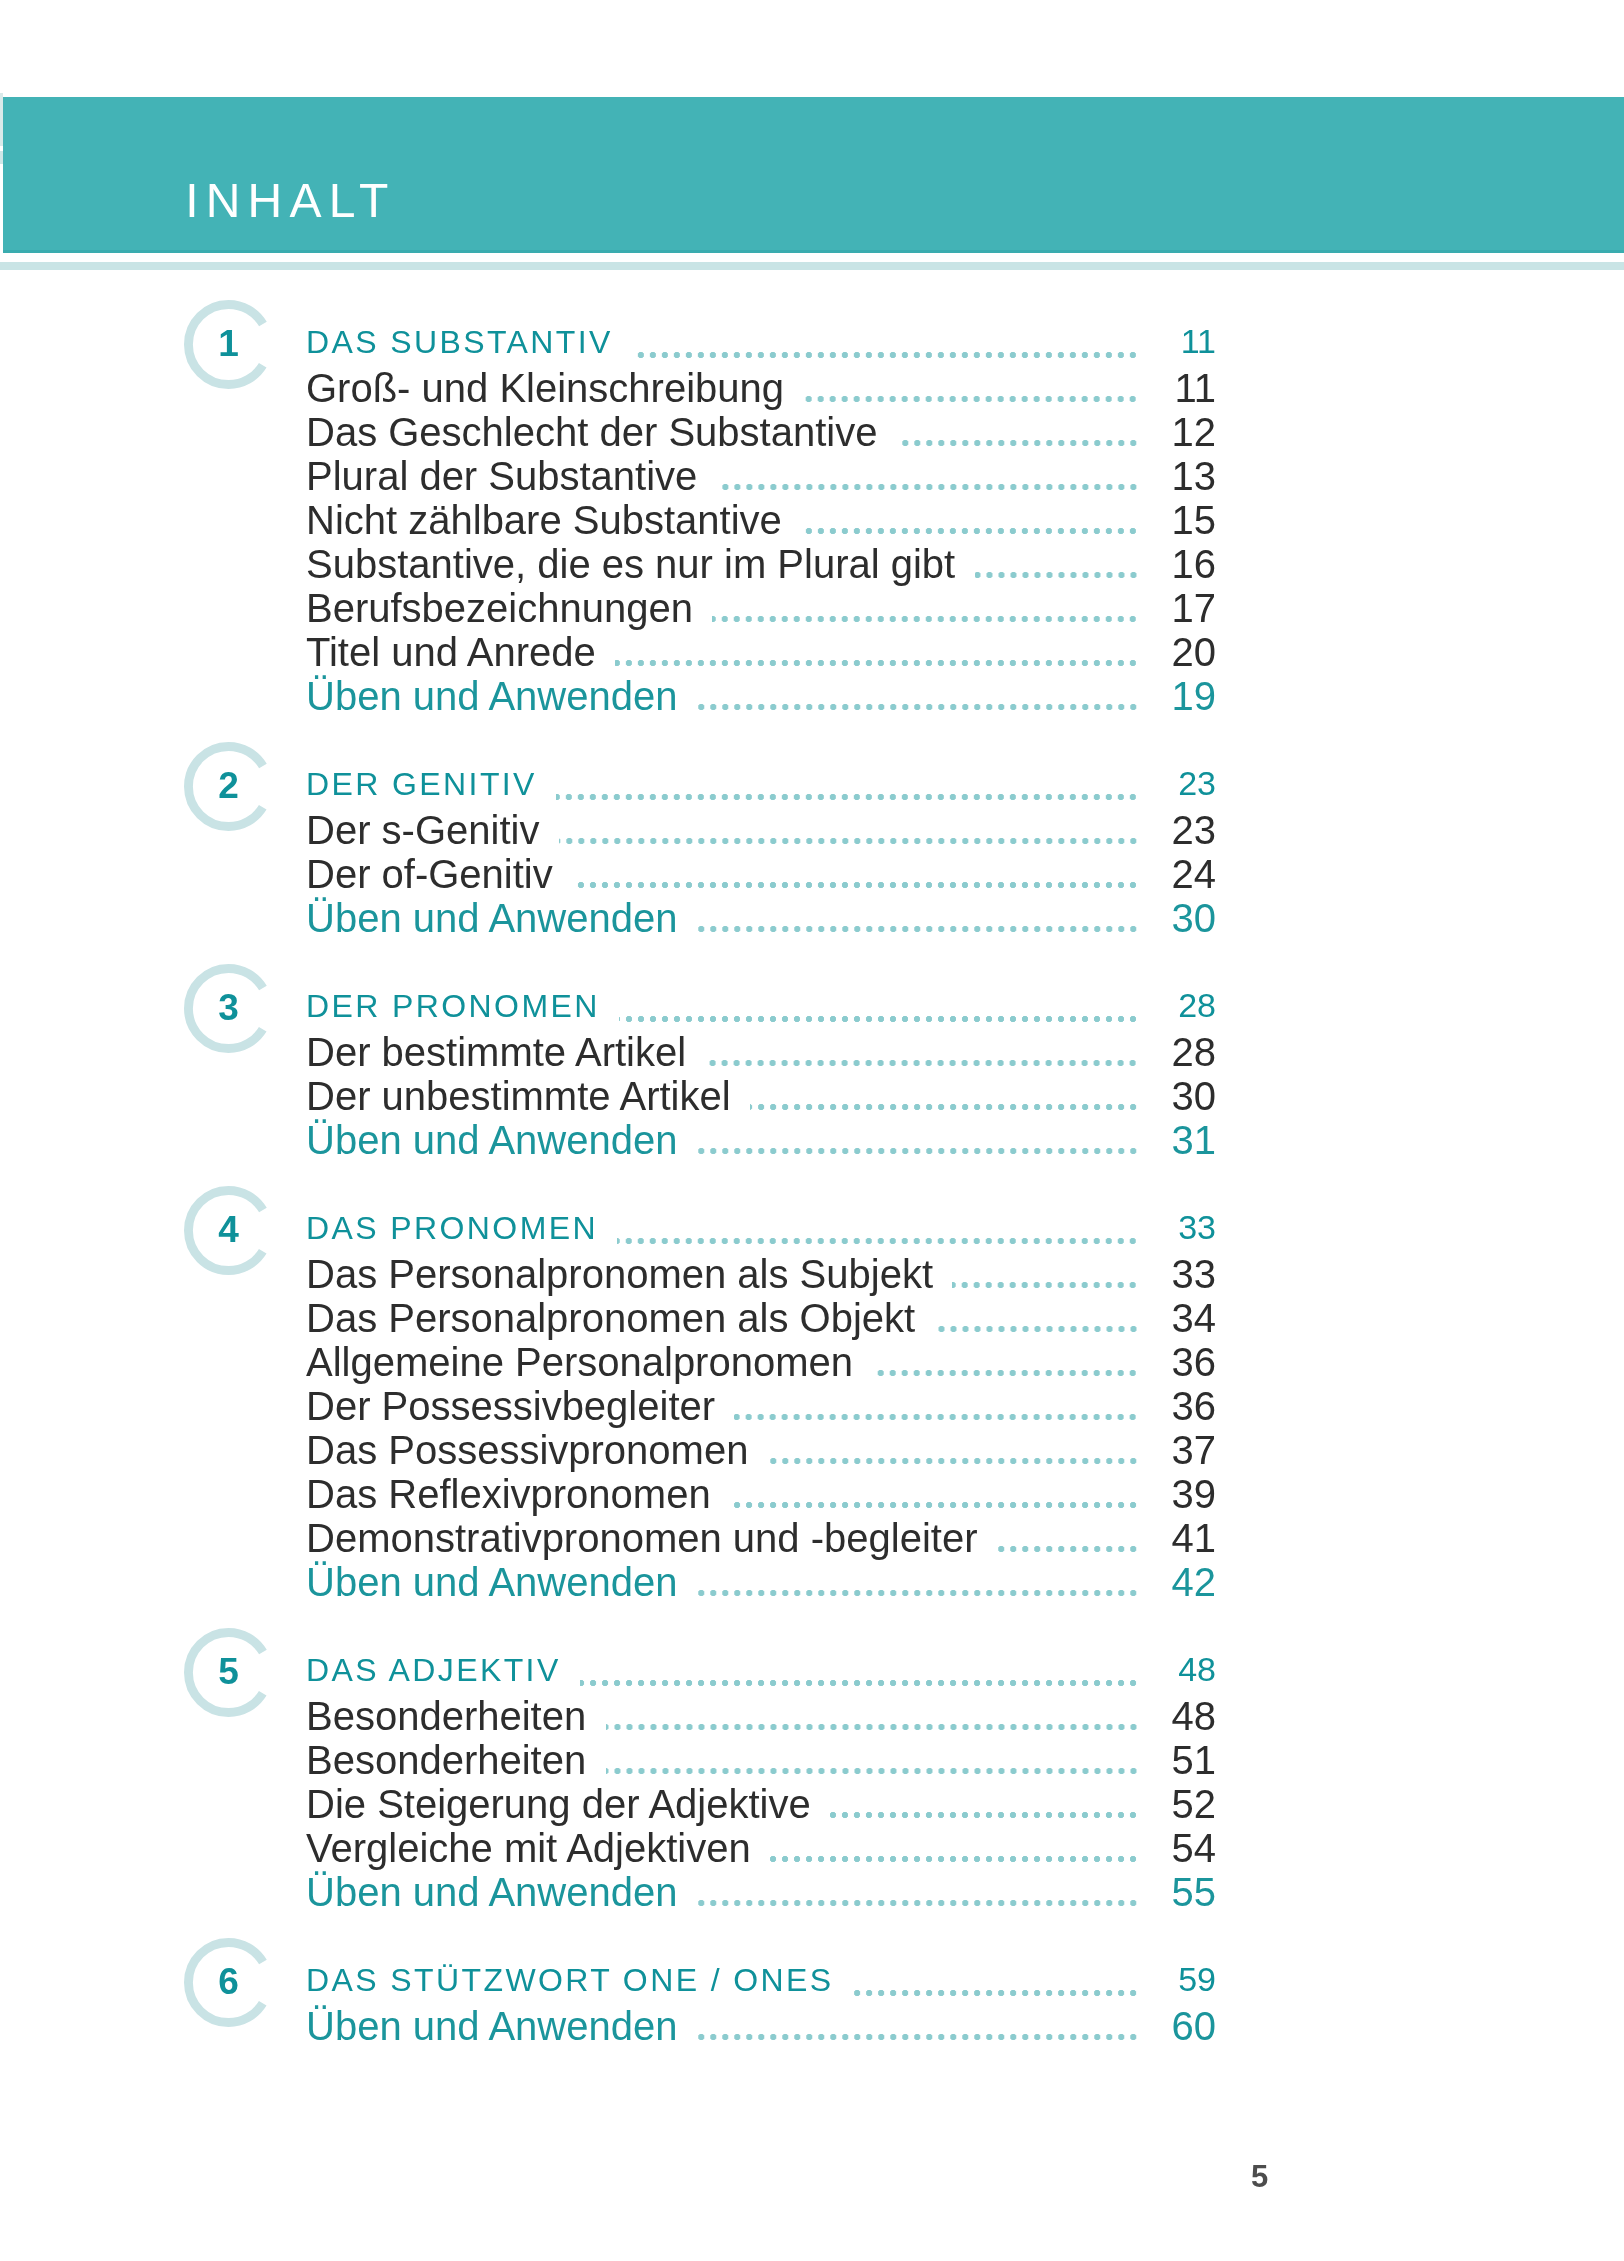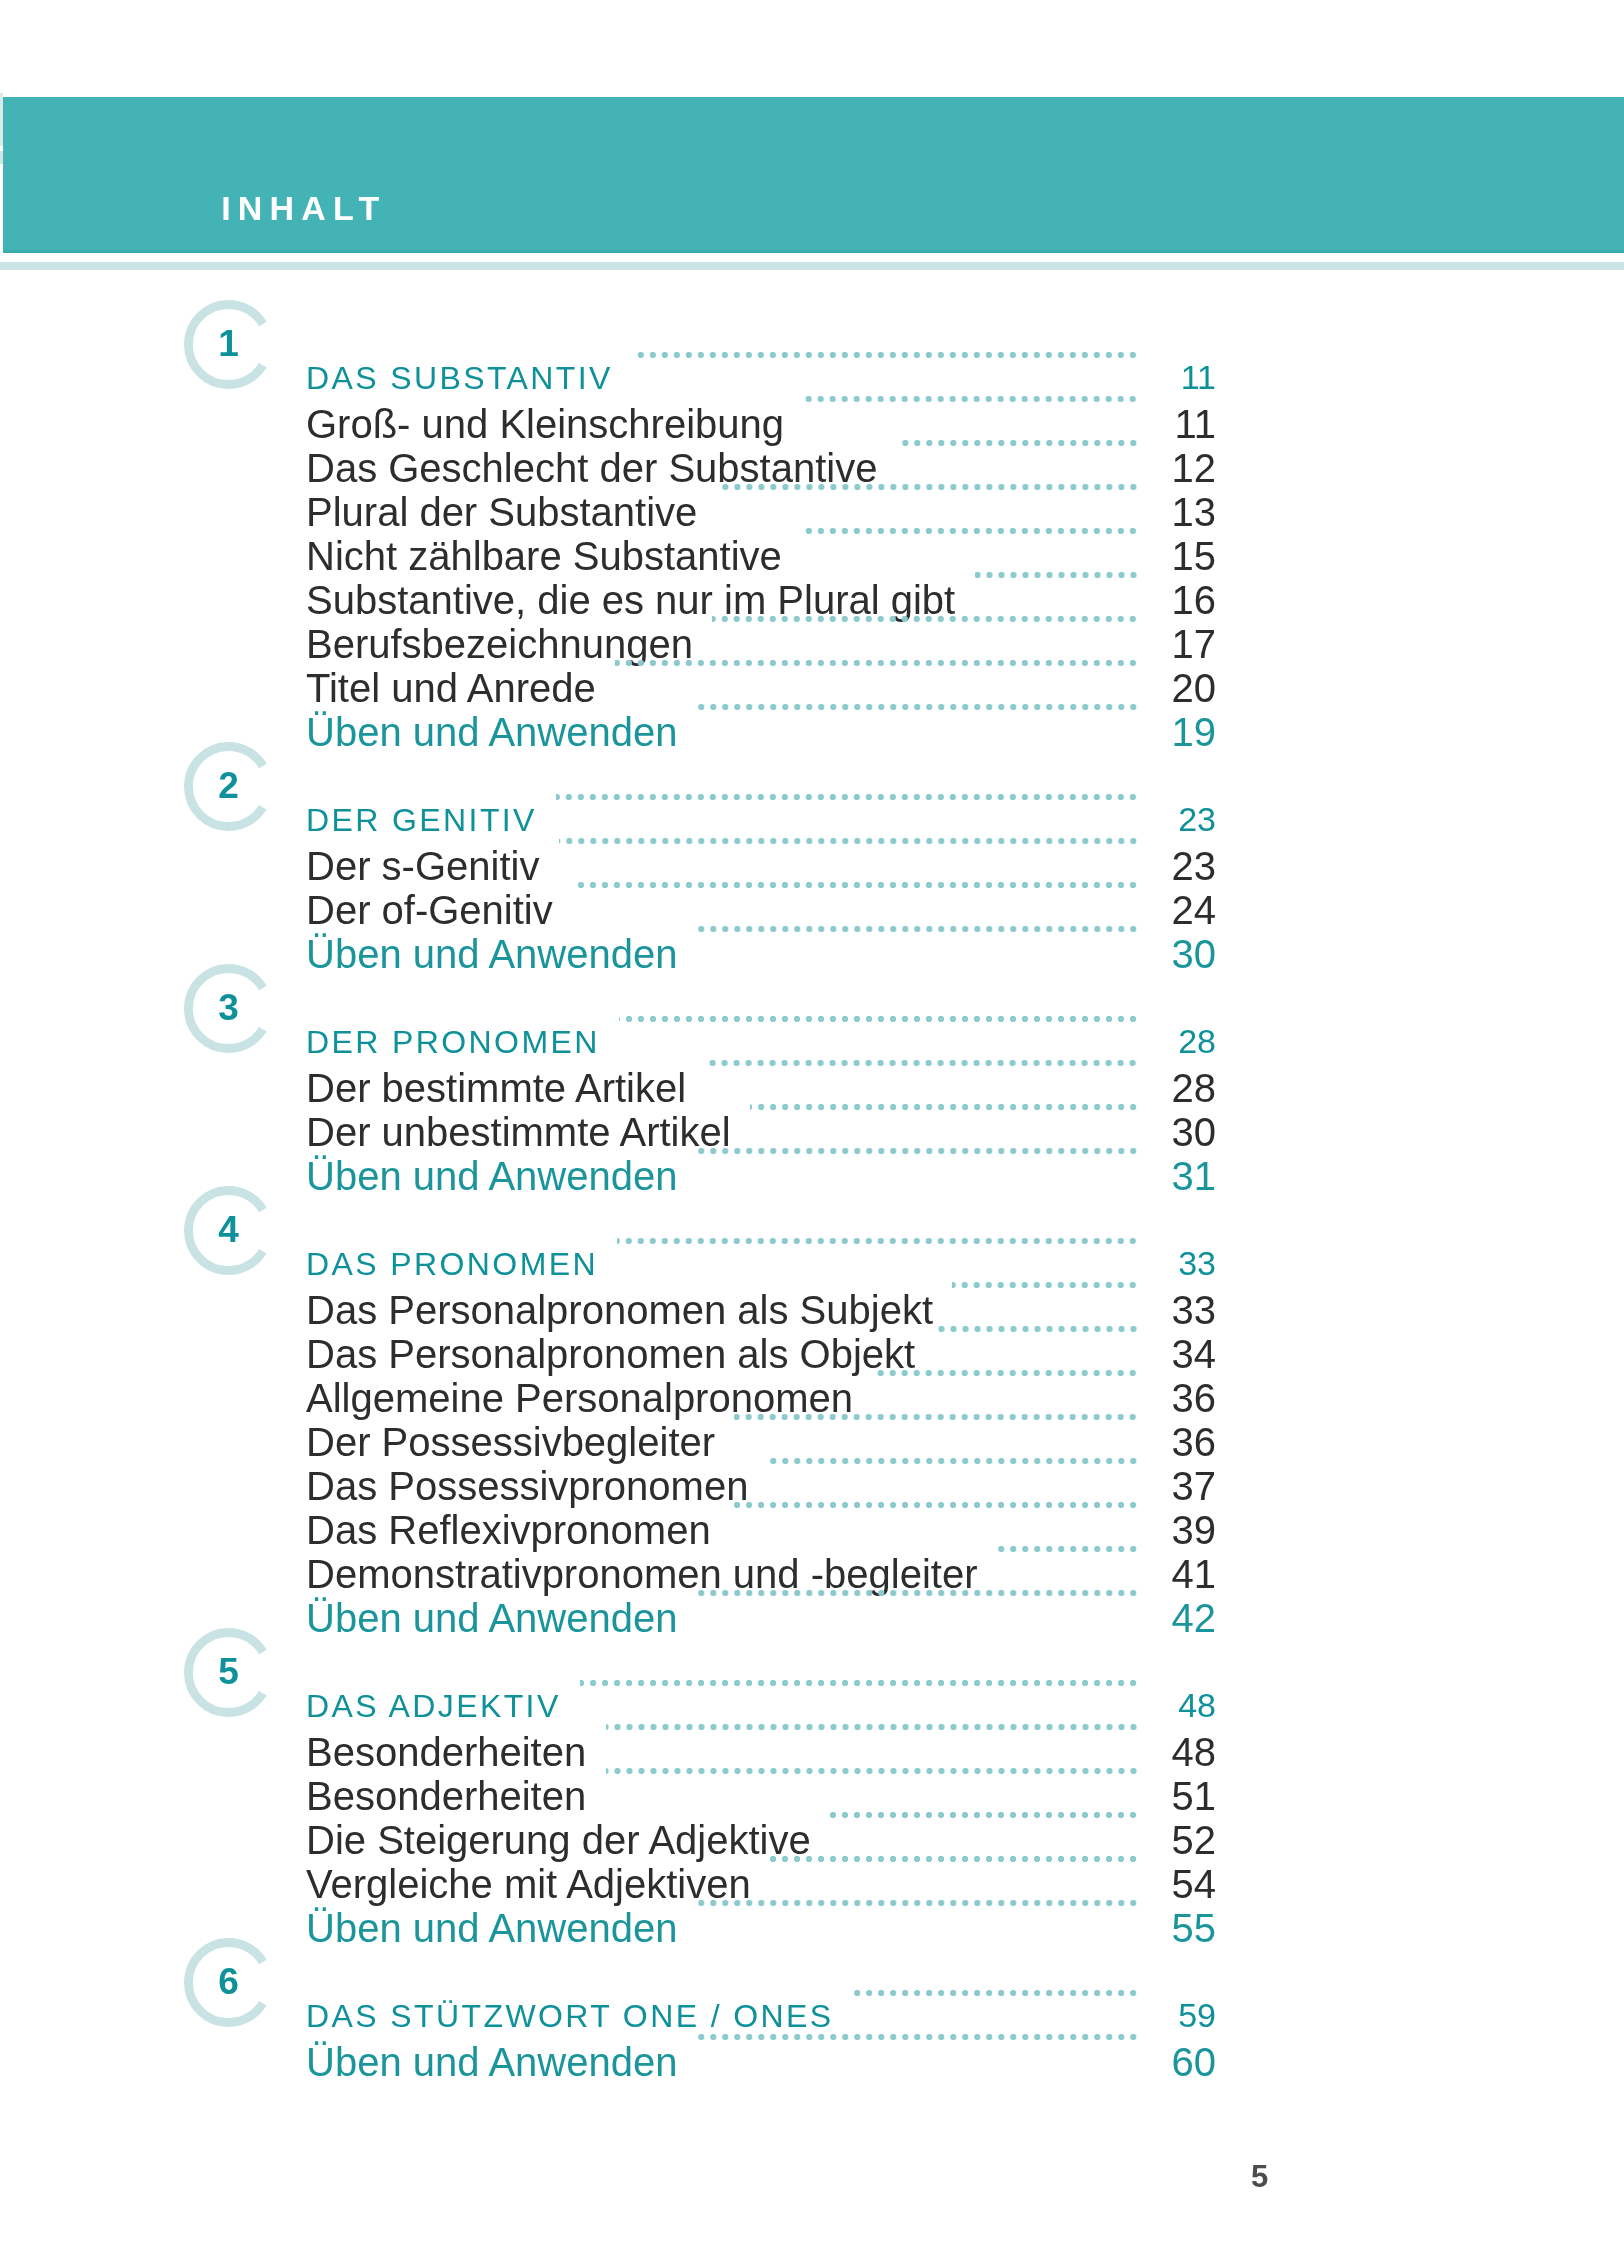--- a/index.html
+++ b/index.html
@@ -21,21 +21,21 @@
   }
   
   .header-bar{
     position:absolute;left:3.2px;top:97px;right:0;height:156px;
     background:var(--bar-teal);
     border-bottom:3.2px solid var(--bar-teal-edge);
     display:flex;align-items:flex-end;
     padding:0 0 22.5px 182px;
   }
   .header-title{
-    color:#fff;font-size:34px;font-weight:bold;letter-spacing:7.2px;margin-left:36px;
+    color:#fff;font-size:48px;font-weight:normal;letter-spacing:7.2px;
   }
   .divider-strip{
     position:absolute;left:0;top:262px;width:1624px;height:8px;
     background:var(--strip-teal);
   }
   .sliver-a{position:absolute;left:0;top:93px;width:3.2px;height:53px;background:#d9eaea;}
   .sliver-b{position:absolute;left:0;top:151px;width:4px;height:13px;background:#cfe6e7;}
 
   
   .toc{position:absolute;left:306px;top:322px;width:910px;}
@@ -53,21 +53,21 @@
     display:flex;align-items:center;justify-content:center;
     color:var(--accent-teal);font-size:37px;font-weight:bold;
   }
   .row{display:flex;align-items:baseline;height:44px;}
   .row .label{white-space:nowrap;}
   .leader{
     flex:1;height:8px;align-self:flex-end;margin:0 0 7.2px 19.3px;
     background-image:radial-gradient(circle 3.2px at 50% 50%, var(--dot-teal) 90%, rgba(0,0,0,0) 100%);
     background-size:12px 8px;background-repeat:repeat-x;background-position:right center;
   }
-  .pagenum{width:77px;text-align:right;flex:none;margin-top:36px;}
+  .pagenum{width:77px;text-align:right;flex:none;}
   .row.chapter .label,.row.chapter .pagenum{
     color:var(--accent-teal);font-size:32px;font-weight:normal;letter-spacing:2.4px;
   }
   .row.chapter .pagenum{letter-spacing:0;font-size:34px;}
   .row.item .label,.row.item .pagenum{color:var(--text-dark);font-size:40px;}
   .row.item.accent .label,.row.item.accent .pagenum{color:var(--uben-teal);text-align:right;}
 
   .footer-pagenum{
     position:absolute;left:1251px;top:2159px;width:77px;text-align:left;
     color:var(--footer-gray);font-size:31px;font-weight:bold;

